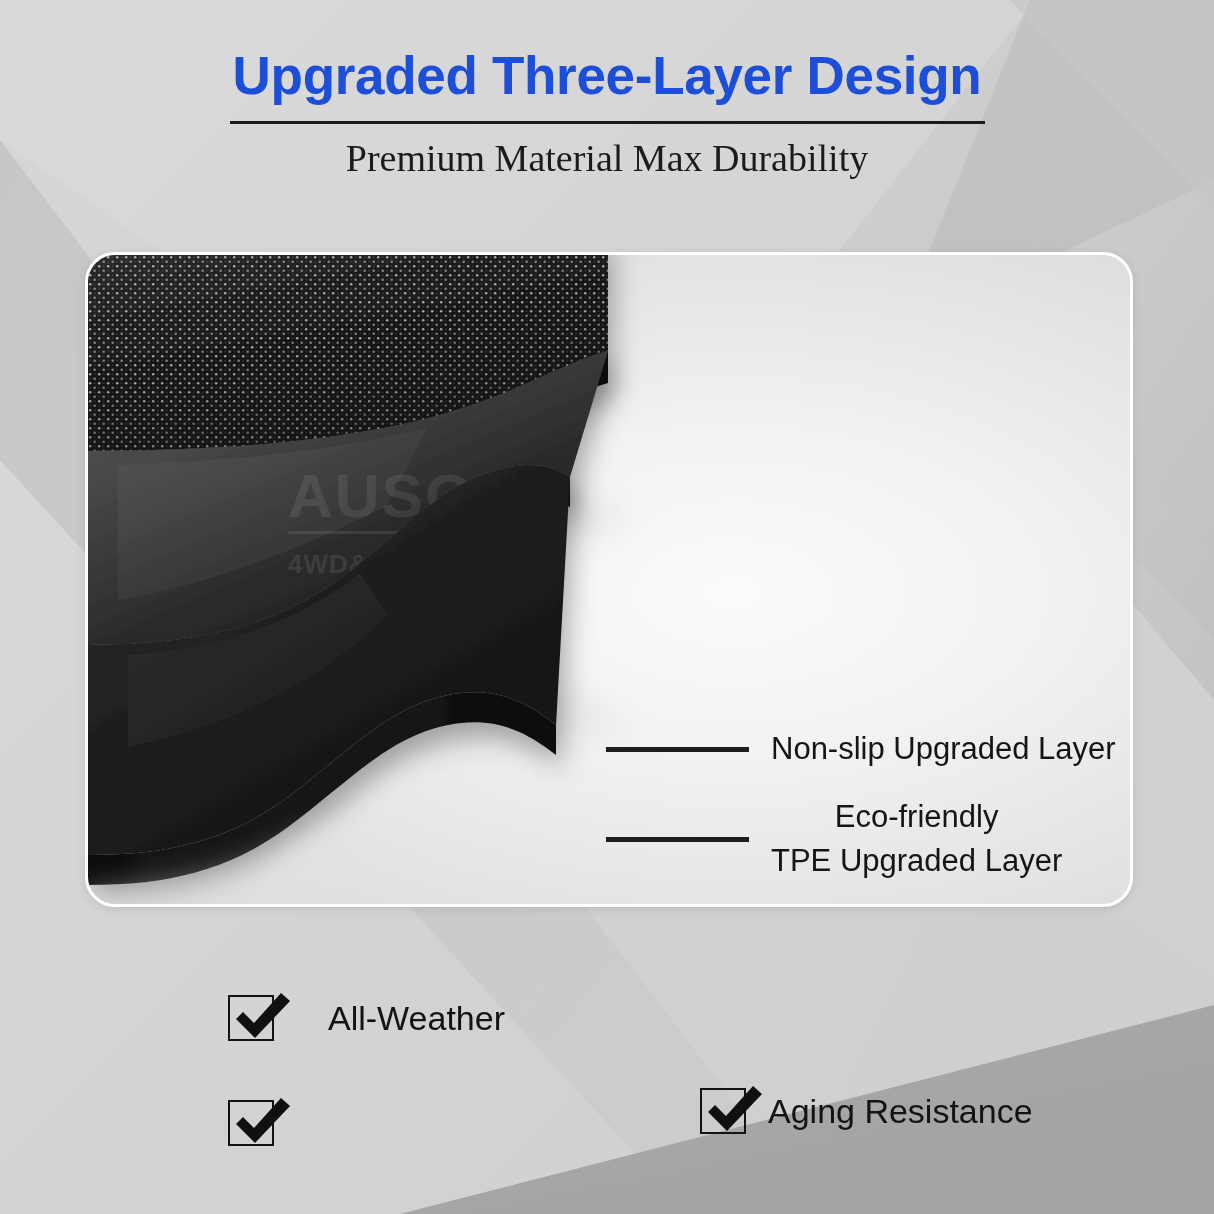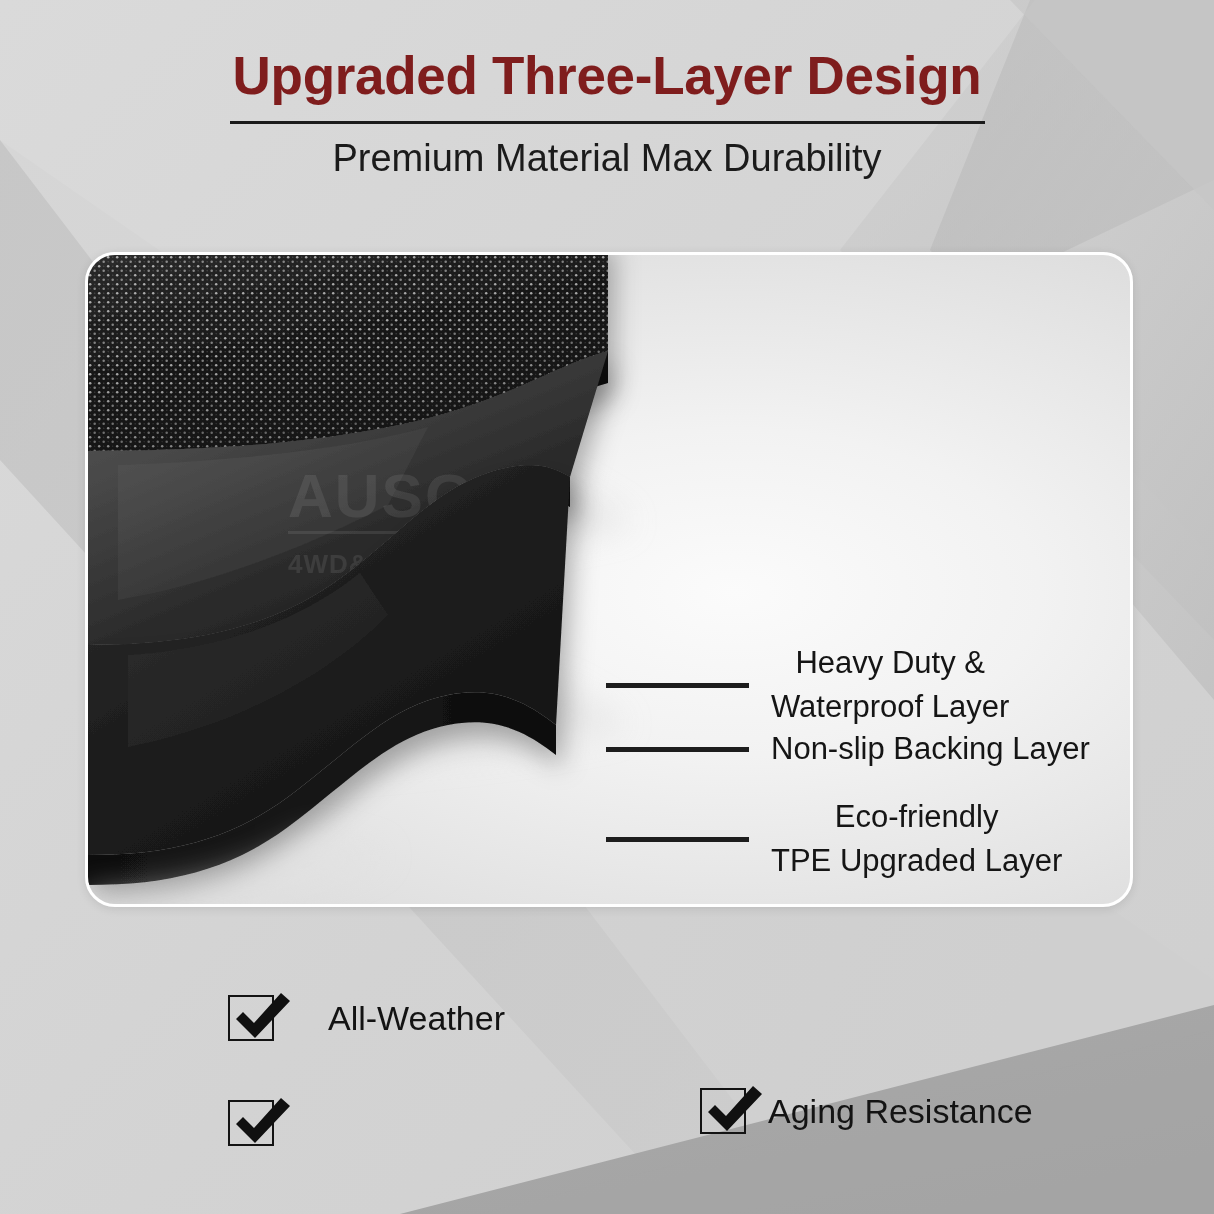--- a/index.html
+++ b/index.html
@@ -34,38 +34,39 @@
     position: absolute;
     left: 0;
     top: 48px;
     width: 1214px;
     text-align: center;
     z-index: 20;
   }
   #title {
     font-size: 53px;
     font-weight: bold;
-    color: #7f1d1d;
+    color: #1d4ed8;
     letter-spacing: -0.3px;
     line-height: 1.06;
     white-space: nowrap;
   }
   #title-rule {
     width: 755px;
     height: 3px;
     background: #1b1b1b;
     margin: 17px auto 0 auto;
   }
   #subtitle {
     font-size: 38px;
     font-weight: normal;
     color: #1b1b1b;
     margin-top: 14px;
     line-height: 1.1;
     white-space: nowrap;
+    font-family: Liberation Serif, serif;
   }
 
   
   #card {
     position: absolute;
     left: 85px;
     top: 252px;
     width: 1048px;
     height: 655px;
     border-radius: 30px;
@@ -313,44 +314,37 @@
                  L468,470
                  C440,448 408,430 360,440
                  C300,452 262,496 200,542
                  C140,586 80,600 0,600 Z" fill="url(#botFace)"></path>
         <path d="M40,400 C130,394 210,368 272,318 L300,360 C240,420 150,470 40,492 Z" fill="#ffffff" opacity="0.035"></path>
       </g>
 
       <path d="M0,640 C90,636 160,620 225,580 L300,600 C230,640 120,662 0,668 Z" fill="#e2e2e2" opacity="0.6" filter="url(#blurShadow)"></path>
     </svg>
 
-    <div class="callout" style="left:518px; top:386px;">
-      <div class="callout-line"></div>
-      <div class="callout-text ctr">
-        <span class="ln">Heavy Duty &amp;</span>
-        <span class="ln">Waterproof Layer</span>
-      </div>
-    </div>
 
     <div class="callout" style="left:518px; top:540px;justify-content:space-between;">
       <div class="callout-line"></div>
       <div class="callout-text ctr">
         <span class="ln">Eco-friendly</span>
         <span class="ln">TPE Upgraded Layer</span>
       </div>
     </div>
 
     <div class="callout" style="left:518px; top:469px; top:470px; margin-top:0;">
       
     </div>
 
     <div class="callout" style="left:518px; top:472px;">
       <div class="callout-line"></div>
       <div class="callout-text">
-        <span class="ln">Non-slip Backing Layer</span>
+        <span class="ln">Non-slip Upgraded Layer</span>
       </div>
     </div>
 
   </div>
 
   <div id="features">
 
     <div class="feature" style="left:228px; top:20px;gap:32px;">
       <span class="check-box">
         <svg class="check-mark" viewBox="0 0 70 70">

